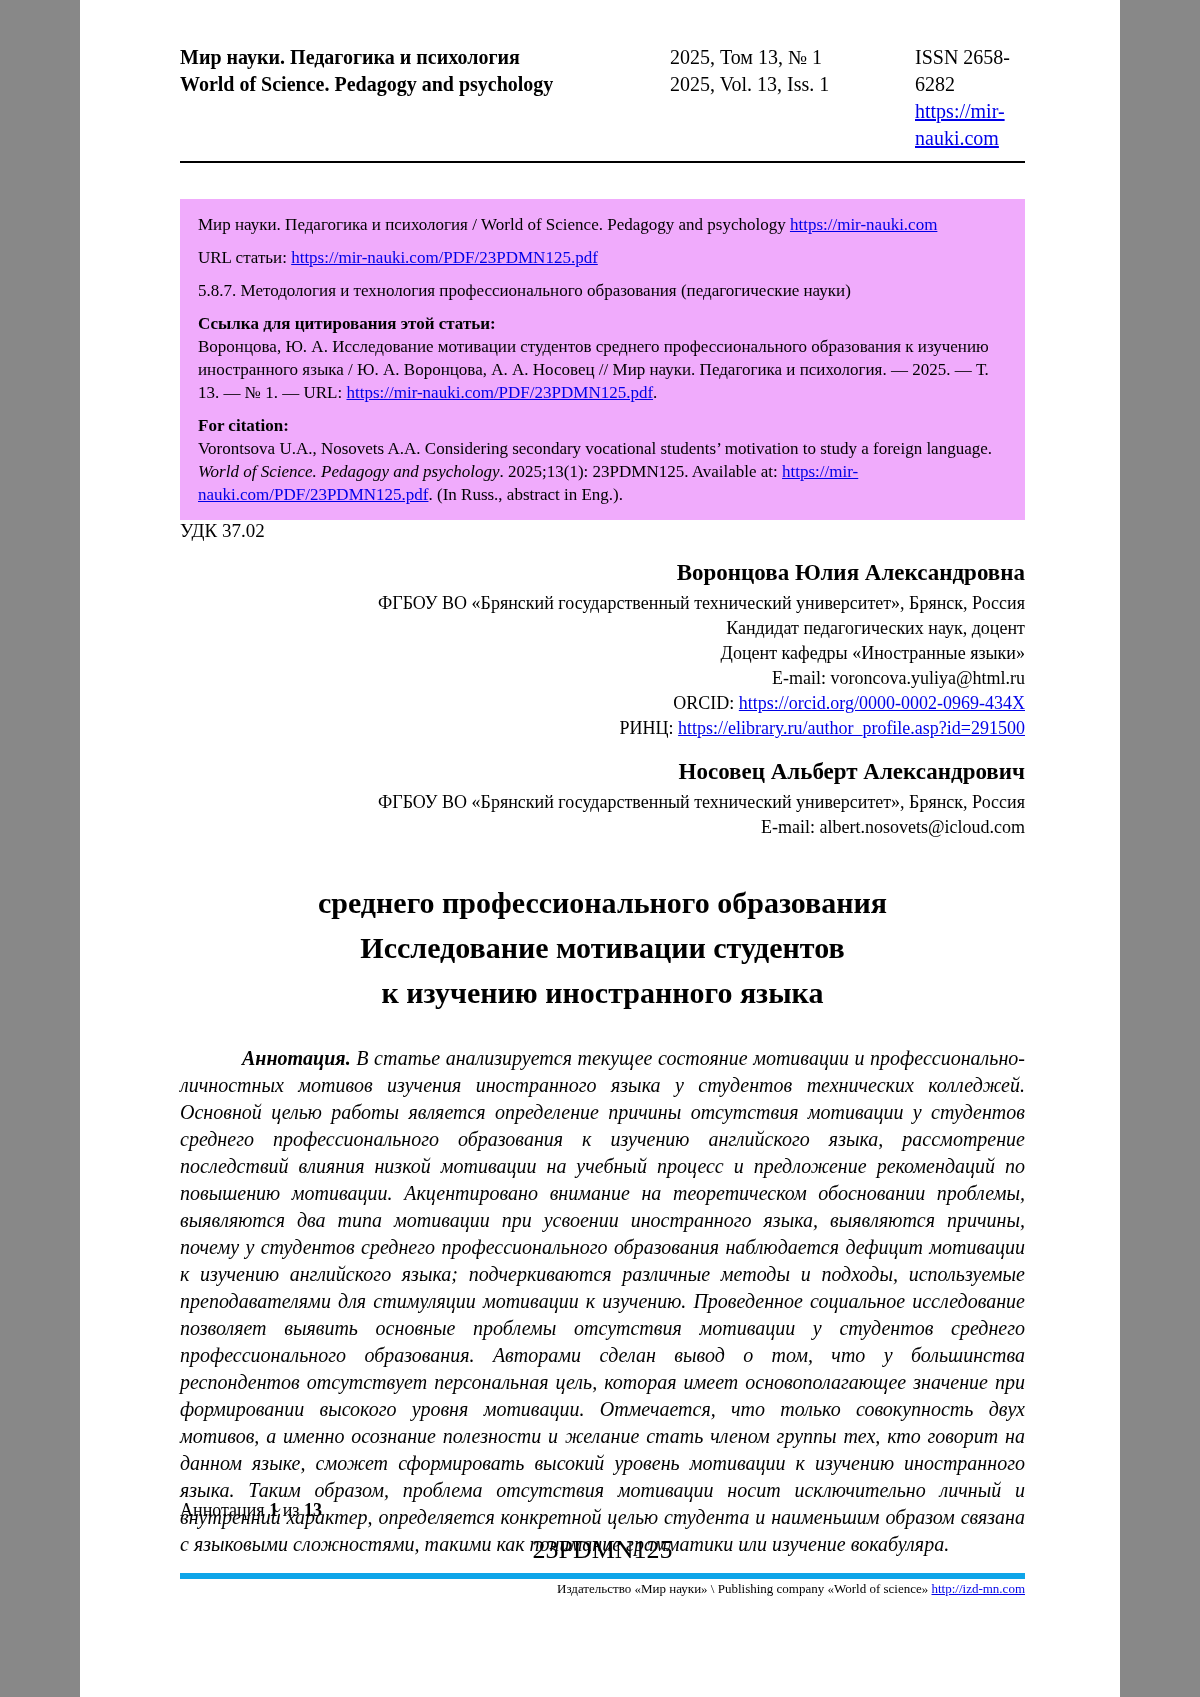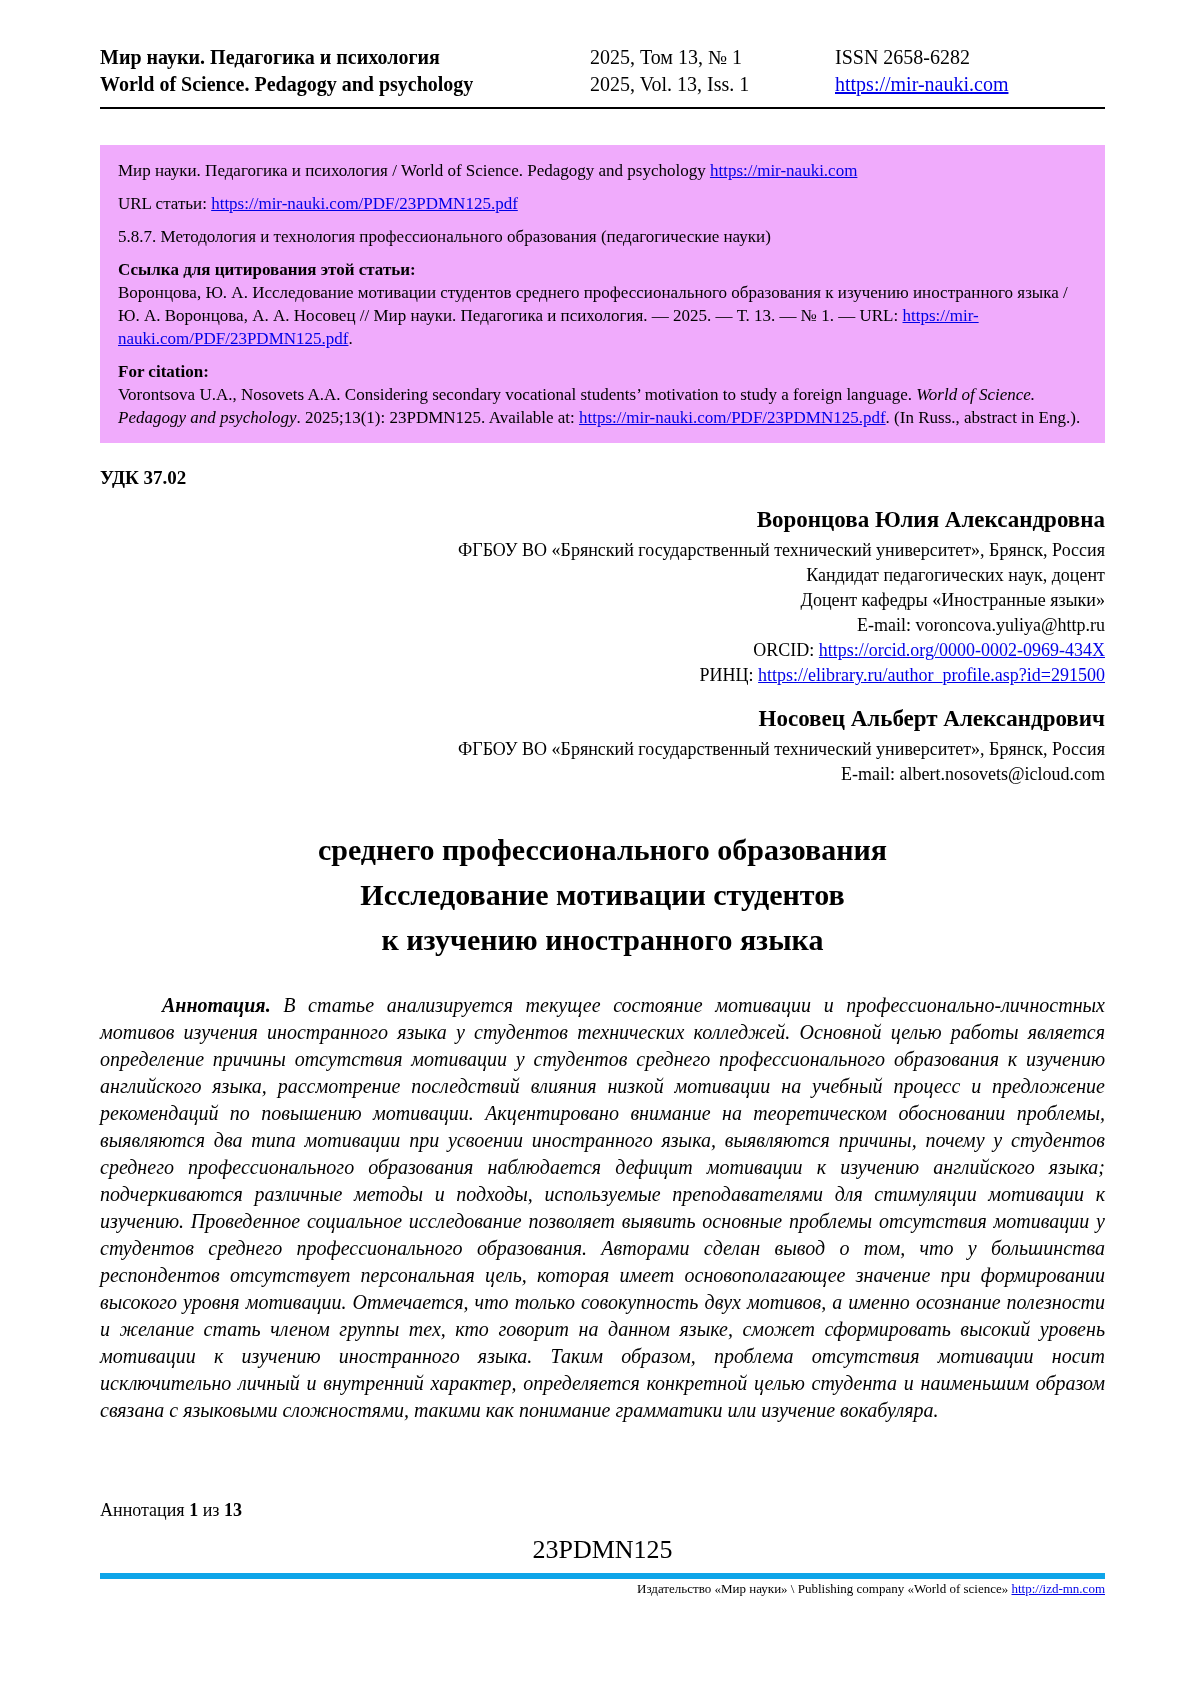--- a/index.html
+++ b/index.html
@@ -1,17 +1,17 @@
 <!DOCTYPE html>
 <html><head>
 <meta charset="utf-8">
 <style>
   html,body { margin:0; padding:0; background:#888; }
   .page {
-    width:1200px; height:1697px; margin:0 auto; background:#ffffff;
+    width:1040px; height:1697px; margin:0 auto; background:#ffffff;
     position:relative; box-sizing:border-box;
     padding:44px 95px 0 100px;
     font-family:"Liberation Serif","DejaVu Serif",serif;
     color:#000;
   }
   .bold { font-weight:bold; }
   .italic { font-style:italic; }
   .block { display:block; }
   a.link, span.link { color:#0000e8; text-decoration:underline; cursor:pointer; }
 
@@ -24,21 +24,21 @@
 
   
   .cite-box {
     margin-top:36px; background:#f0abfc; padding:14px 18px;
     font-size:17px; line-height:23px;
   }
   .cite-box p { margin:0 0 10px 0; }
   .cite-box p:last-child { margin-bottom:0; }
 
   
-  .udc { margin-top:24px; font-size:19px; font-weight:bold; }
+  .udc { font-size:19px; font-weight:normal; }
 
   
   .authors { text-align:right; font-size:18px; line-height:25px; }
   .author-name { font-size:23px; font-weight:bold; margin:18px 0 6px 0; }
 
   
   .article-title {
     margin-top:40px; text-align:center; font-weight:bold;
     font-size:30px; line-height:45px;
   }
@@ -92,21 +92,21 @@
   </div>
 
   <div class="udc">УДК 37.02</div>
 
   <div class="authors">
     <div>
       <div class="author-name">Воронцова Юлия Александровна</div>
       <div>ФГБОУ ВО «Брянский государственный технический университет», Брянск, Россия</div>
       <div>Кандидат педагогических наук, доцент</div>
       <div>Доцент кафедры «Иностранные языки»</div>
-      <div><span>E-mail: </span><span>voroncova.yuliya@http.ru</span></div>
+      <div><span>E-mail: </span><span>voroncova.yuliya@html.ru</span></div>
       <div><span>ORCID: </span><a class="link">https://orcid.org/0000-0002-0969-434X</a></div>
       <div><span>РИНЦ: </span><a class="link">https://elibrary.ru/author_profile.asp?id=291500</a></div>
     </div>
     <div>
       <div class="author-name">Носовец Альберт Александрович</div>
       <div>ФГБОУ ВО «Брянский государственный технический университет», Брянск, Россия</div>
       <div><span>E-mail: </span><span>albert.nosovets@icloud.com</span></div>
     </div>
   </div>
 

